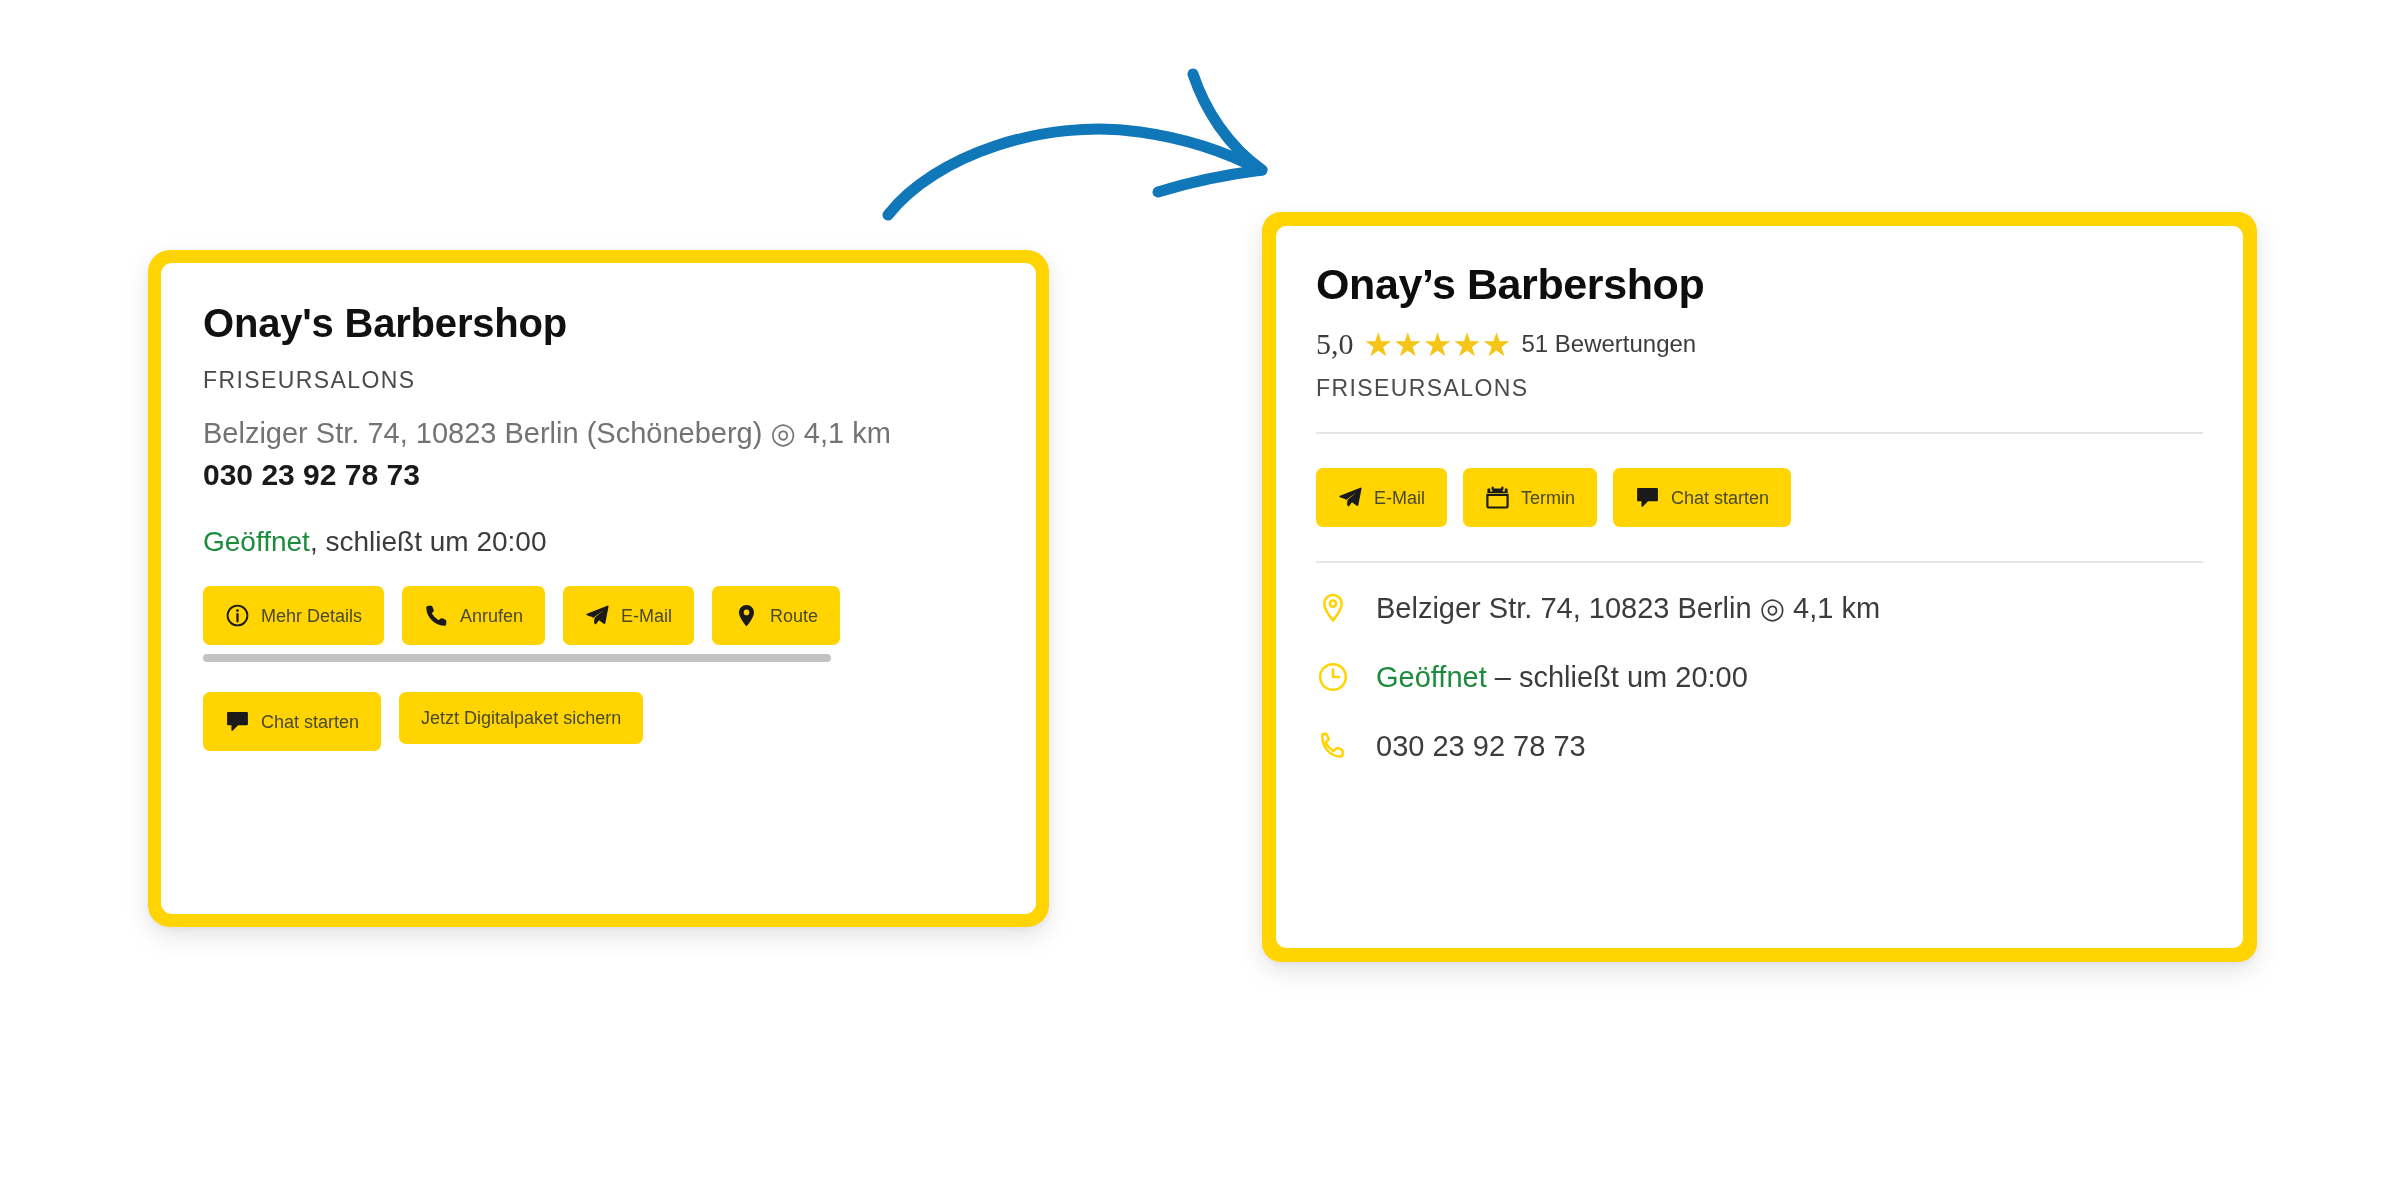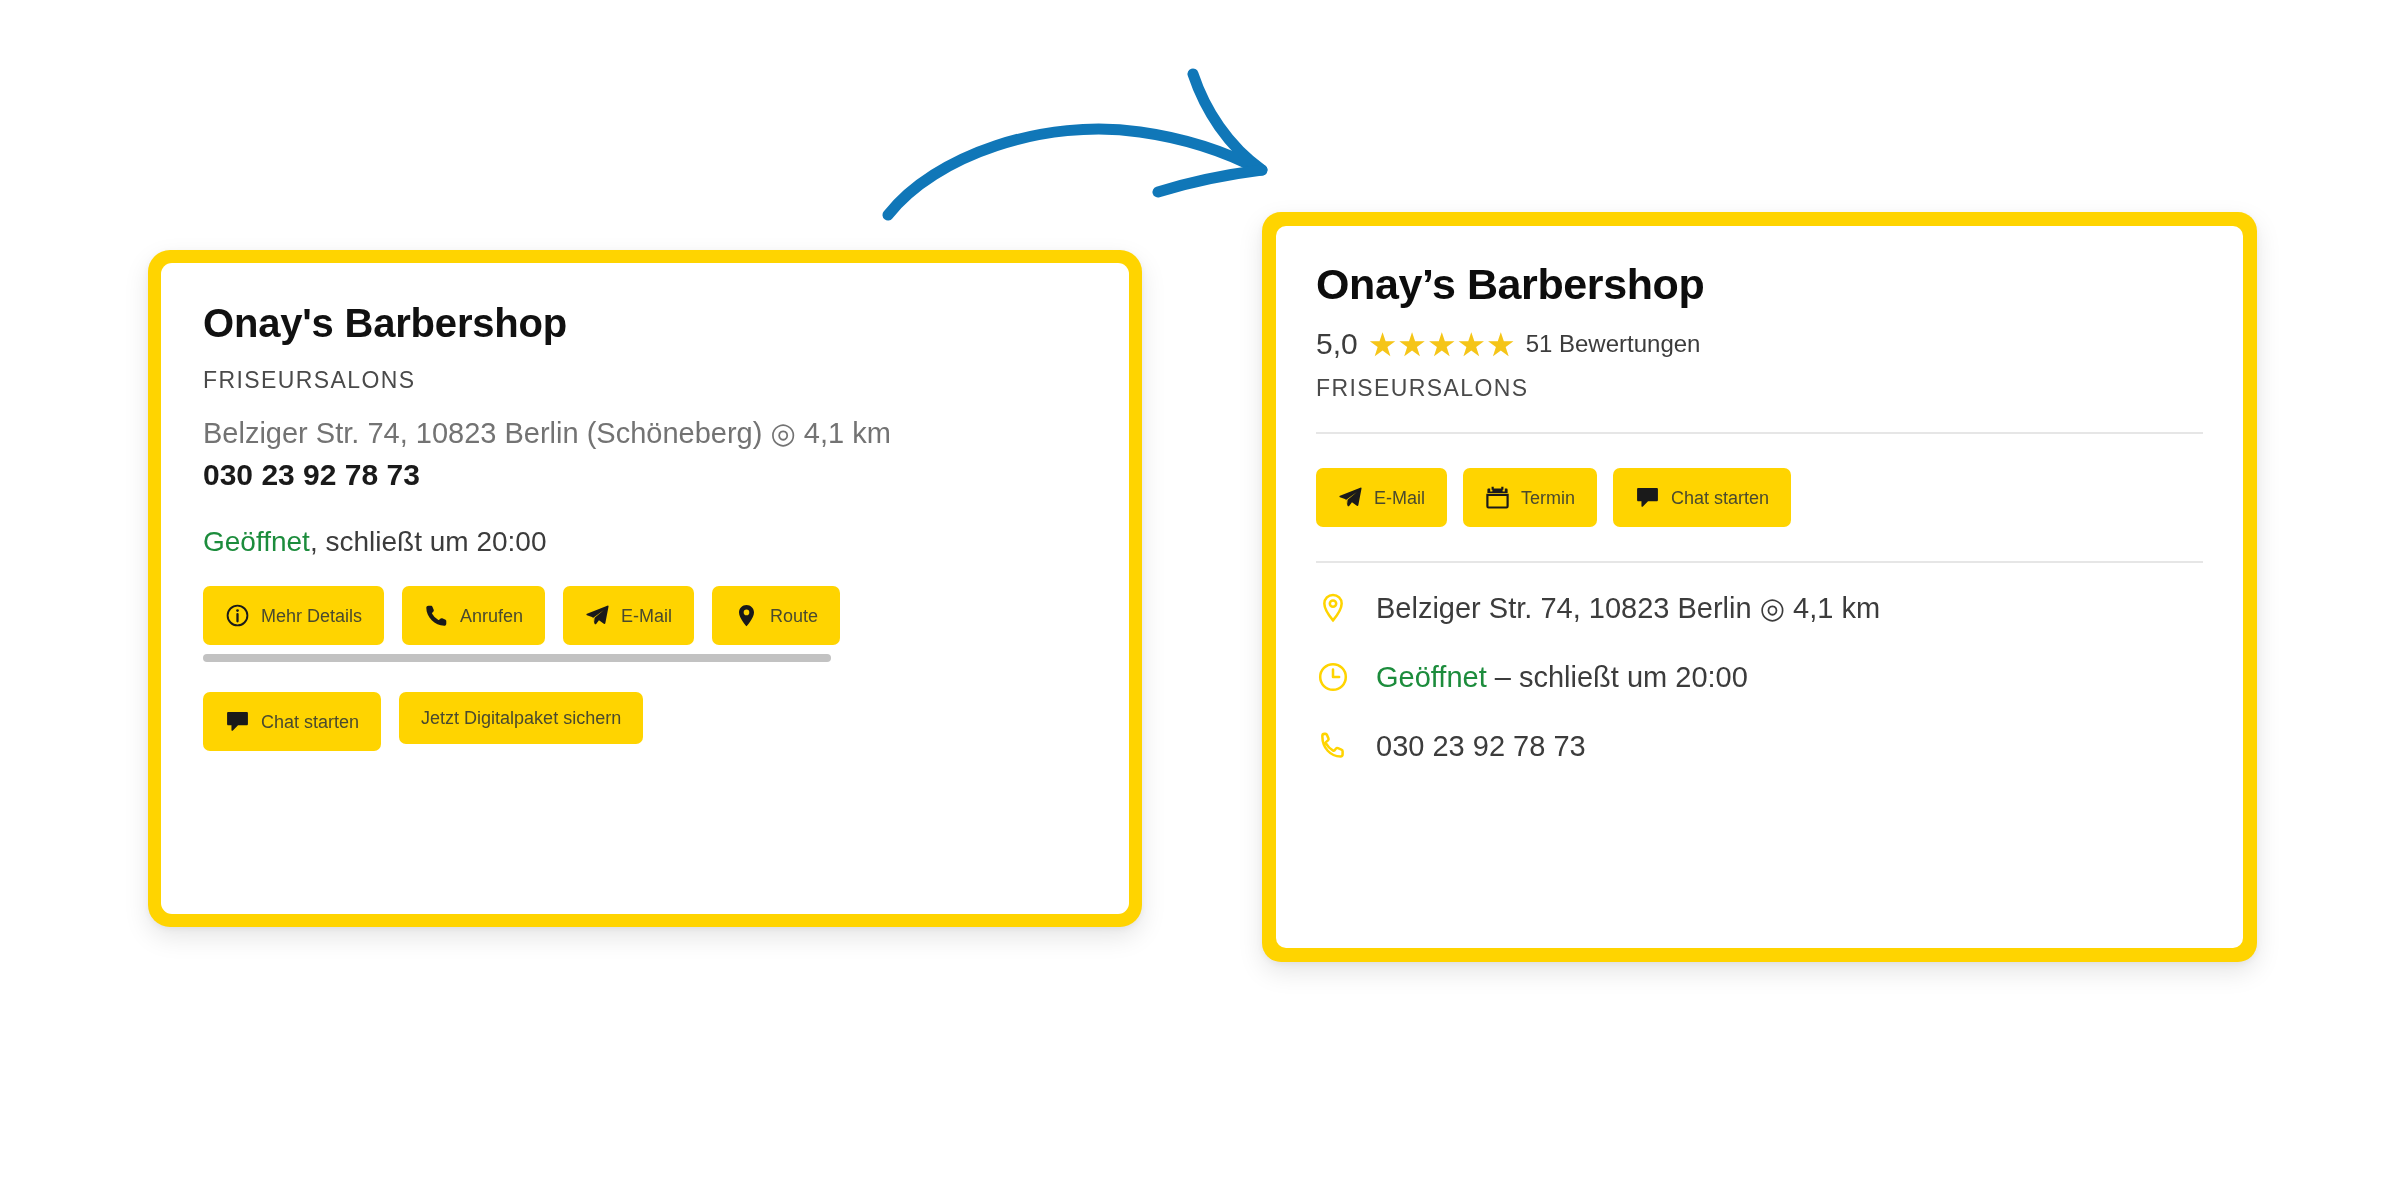--- a/index.html
+++ b/index.html
@@ -29,21 +29,21 @@
     width: 100%;
     height: 100%;
     box-sizing: border-box;
     overflow: hidden;
   }
 
   
   #old-card {
     left: 148px;
     top: 250px;
-    width: 994px;
+    width: 901px;
     height: 677px;
     border-radius: 22px;
     padding: 13px;
   }
   #old-card .card-inner {
     border-radius: 11px;
     padding: 38px 42px 0 42px;
   }
   .old-title {
     font-size: 40px;
@@ -137,21 +137,21 @@
     letter-spacing: -0.4px;
     line-height: 1.05;
     margin: 0 0 20px 0;
   }
   .rating-line {
     display: flex;
     align-items: center;
     gap: 10px;
     margin: 0 0 14px 0;
   }
-  .rating-value { font-size: 30px; color: #3c3c3c; }
+  .rating-value { font-size: 30px; color: #3c3c3c; font-family: Liberation Serif, serif; }
   .stars { display: inline-flex; gap: 1px; color: #F5C518; font-size: 33px; line-height: 1; }
   .rating-count { font-size: 24px; color: #3c3c3c; }
   .new-cat {
     font-size: 23px;
     letter-spacing: 1.4px;
     color: #4a4a4a;
     margin: 0 0 30px 0;
   }
   .divider {
     height: 2px;

